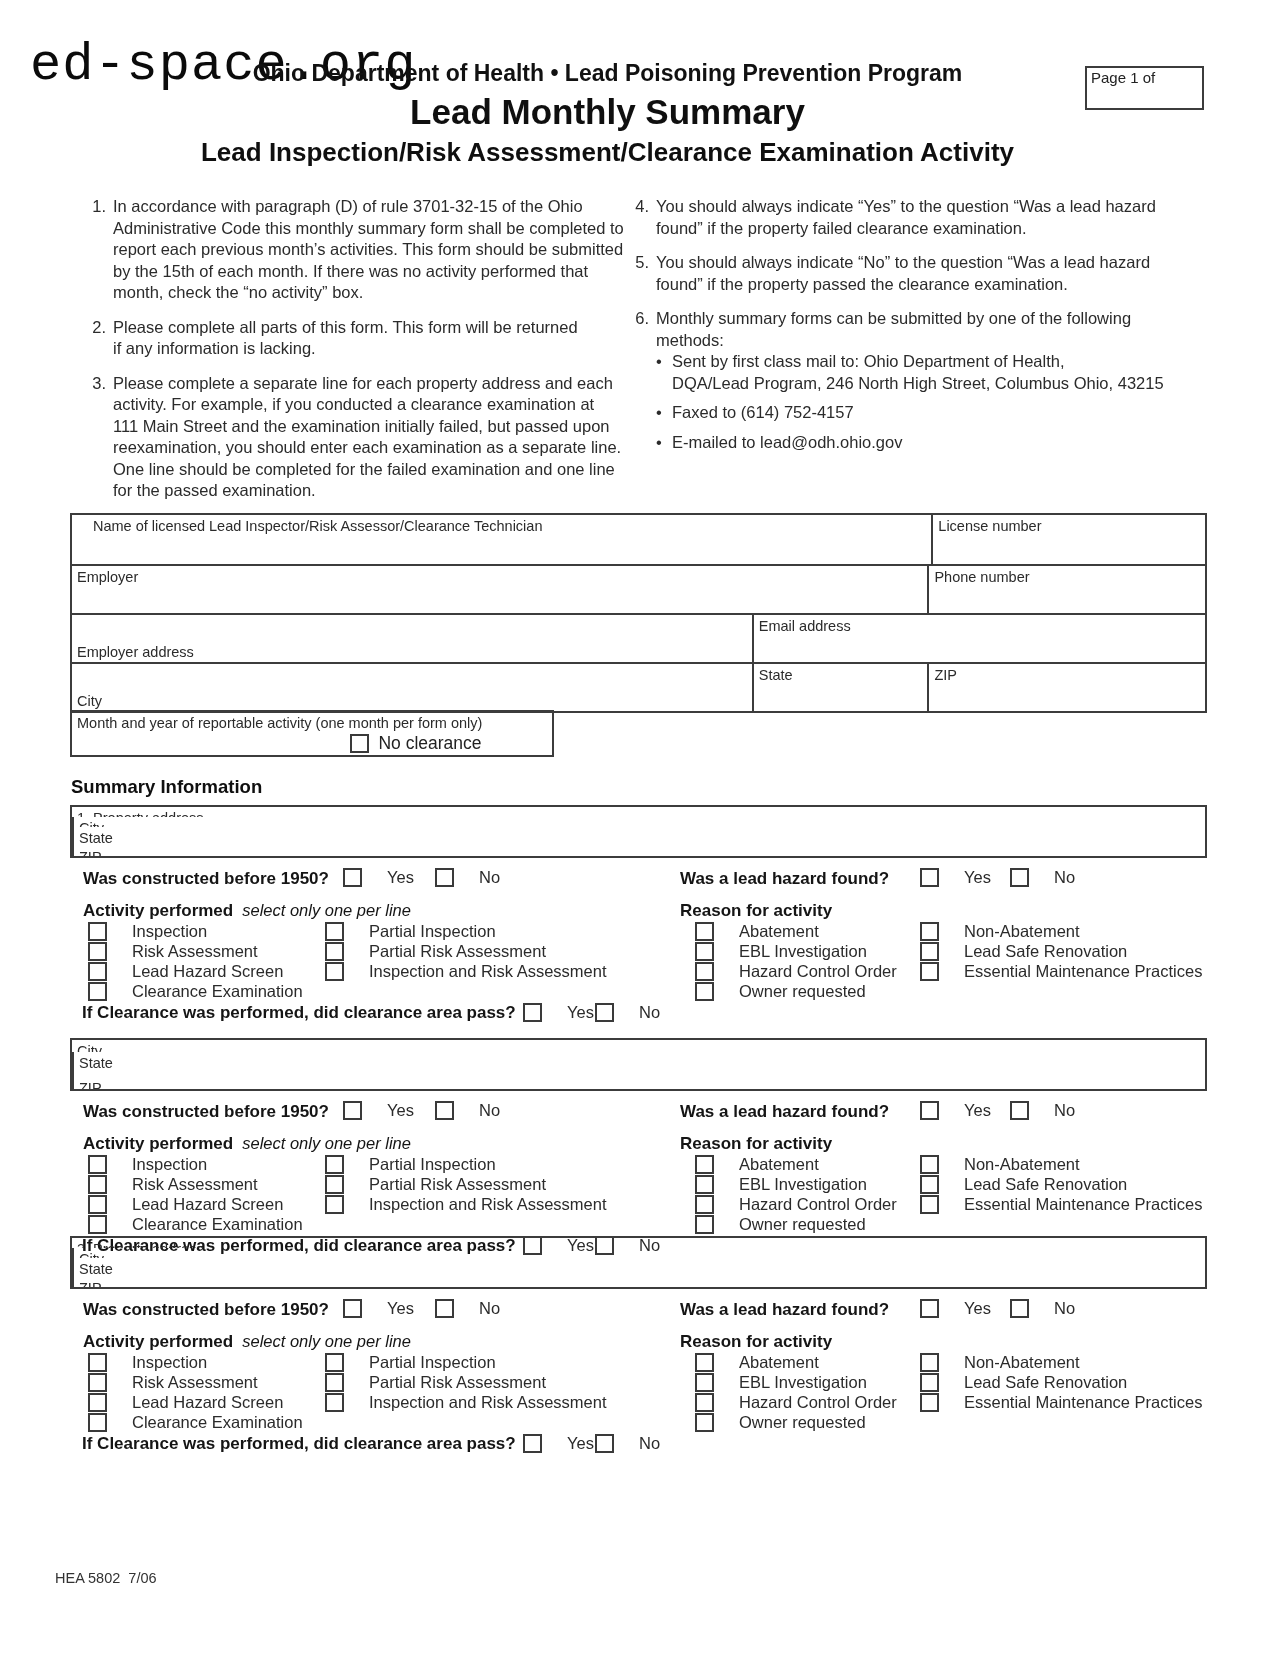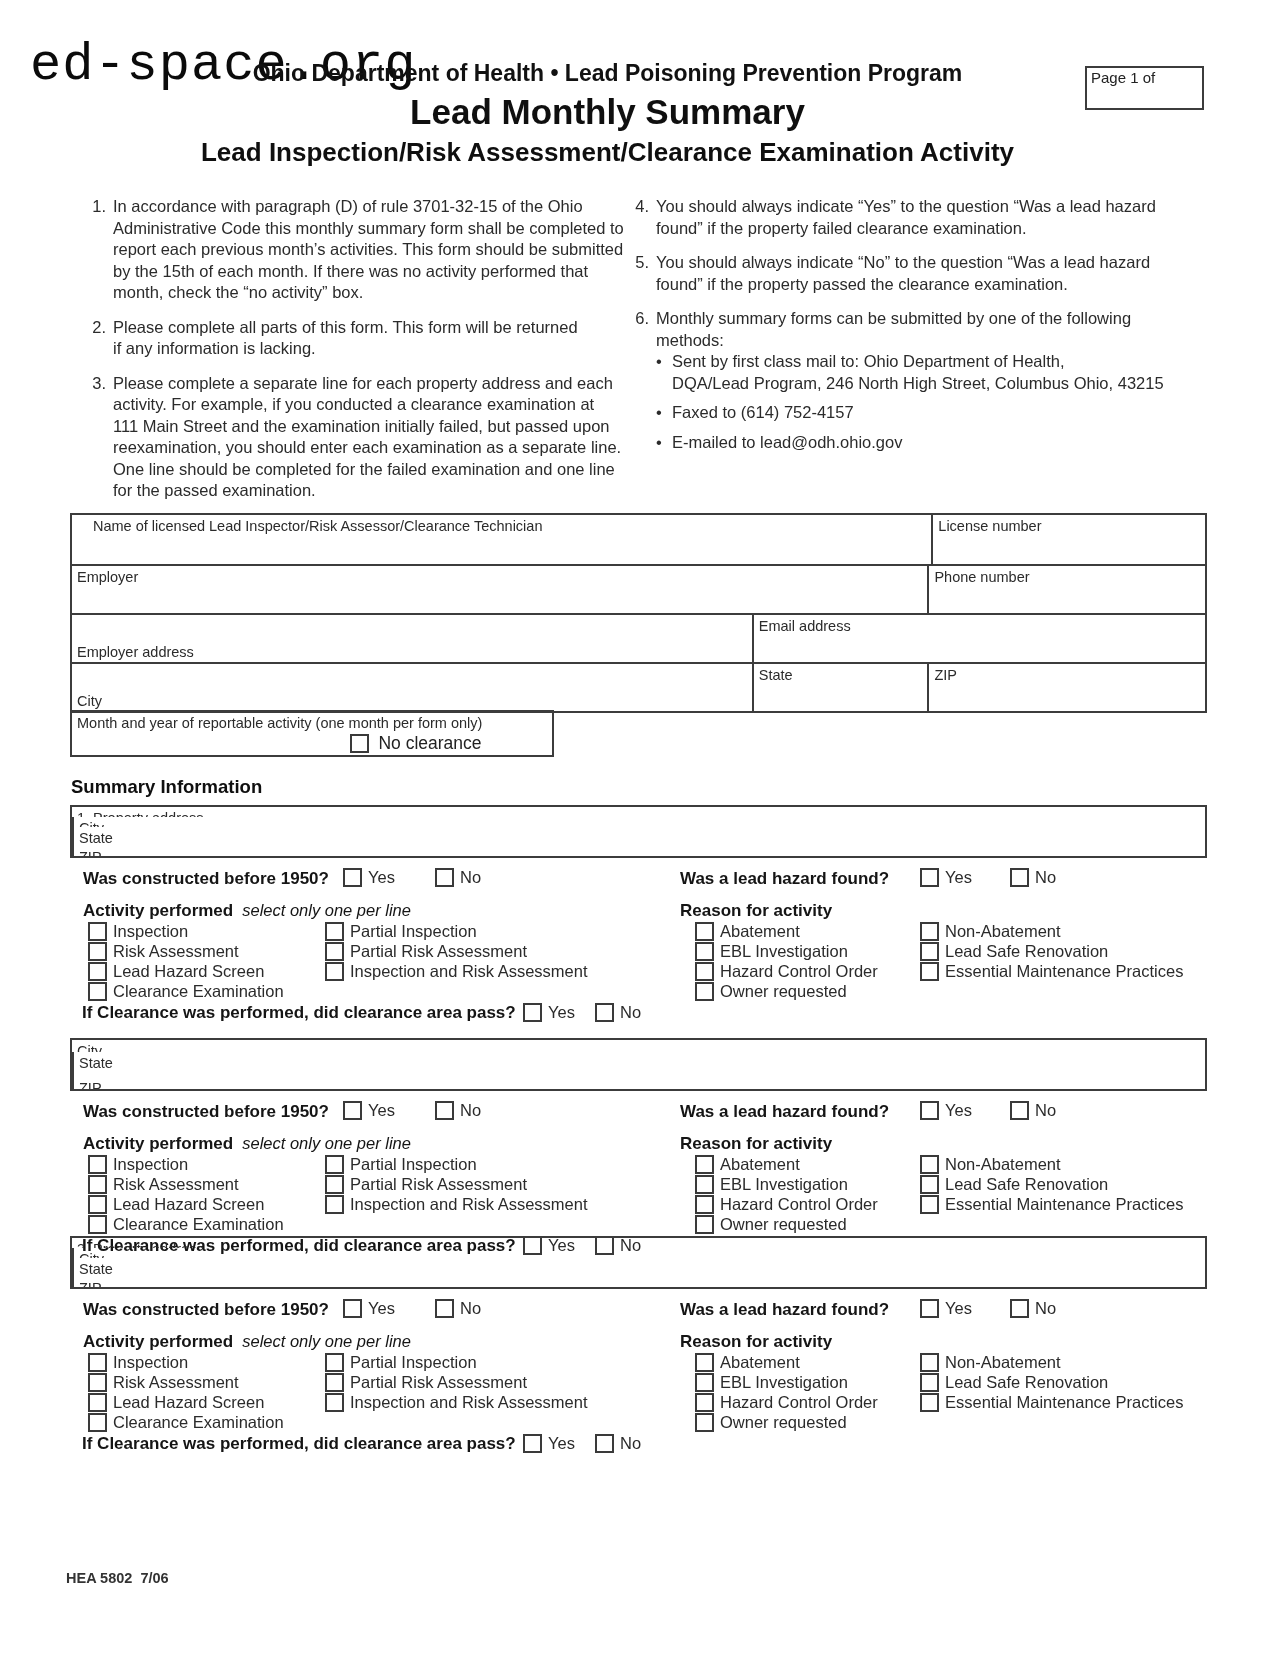--- a/index.html
+++ b/index.html
@@ -48,25 +48,25 @@
   .sumhead{position:absolute;left:71px;top:776px;font-size:18.5px;font-weight:bold;color:#0f0f0f;}
   .block{position:absolute;left:70px;width:1137px;height:233px;}
   .btable{display:flex;height:53px;border:2px solid #3c3c3c;box-sizing:border-box;flex-direction:column;}
   .bcell{border-left:2px solid #3c3c3c;box-sizing:border-box;padding:2px 5px;position:relative;overflow:hidden;}
   .bcell:first-child{border-left:none;}
   .baddr{width:46.5%;} .bcity{width:28.9%;} .bstate{width:6.6%;} .bzip{width:18%;}
   .stateval{text-align:center;font-size:25px;color:#111;margin-top:1px;}
 
   .q{position:absolute;font-size:17px;font-weight:bold;color:#151515;white-space:nowrap;}
   .note{font-weight:normal;font-style:italic;font-size:16.5px;margin-left:9px;}
-  .cbi{position:absolute;display:flex;align-items:center;gap:6px;white-space:nowrap;
+  .cbi{position:absolute;display:flex;align-items:center;gap:25px;white-space:nowrap;
        font-size:16.5px;color:#2b2b2b;}
   .cb{width:15px;height:15px;border:2px solid #3a3a3a;box-sizing:content-box;background:#fff;flex:none;display:inline-block;}
 
-  .footer{position:absolute;left:66px;top:1570px;font-size:14.5px;color:#333;white-space:pre;font-weight:bold;}
+  .footer{position:absolute;left:55px;top:1570px;font-size:14.5px;color:#333;white-space:pre;}
 </style>
 </head>
 <body>
 
 <div class="page">
 
   <div class="watermark">ed-space.org</div>
   <div class="dept">Ohio Department of Health  •  Lead Poisoning Prevention Program</div>
   <div class="pagebox">
     <span>Page 1 of</span>

